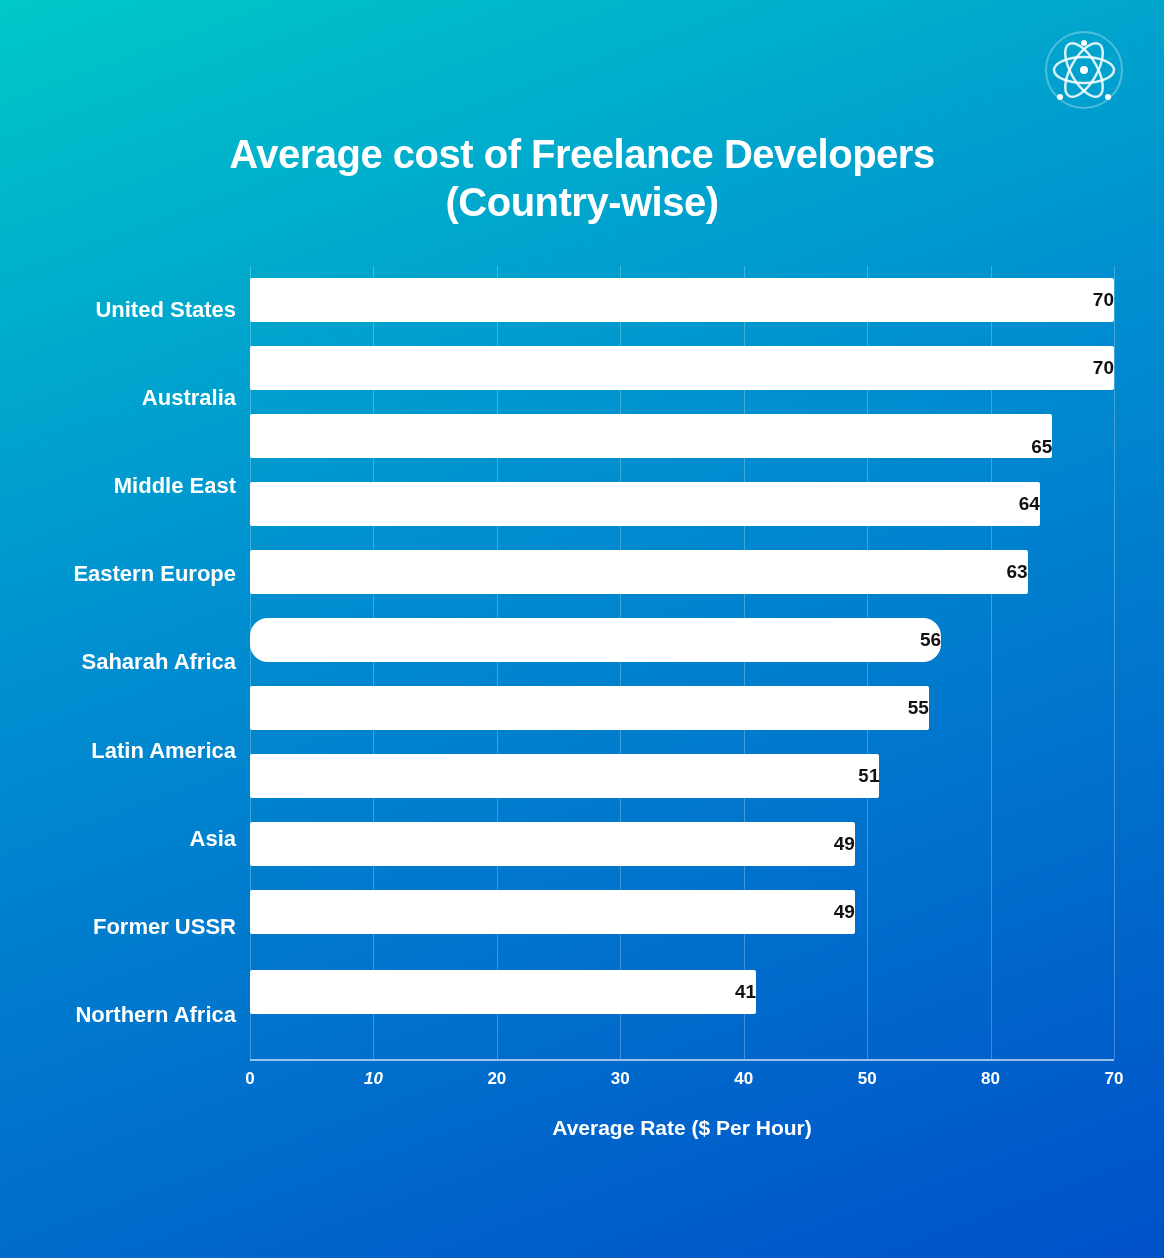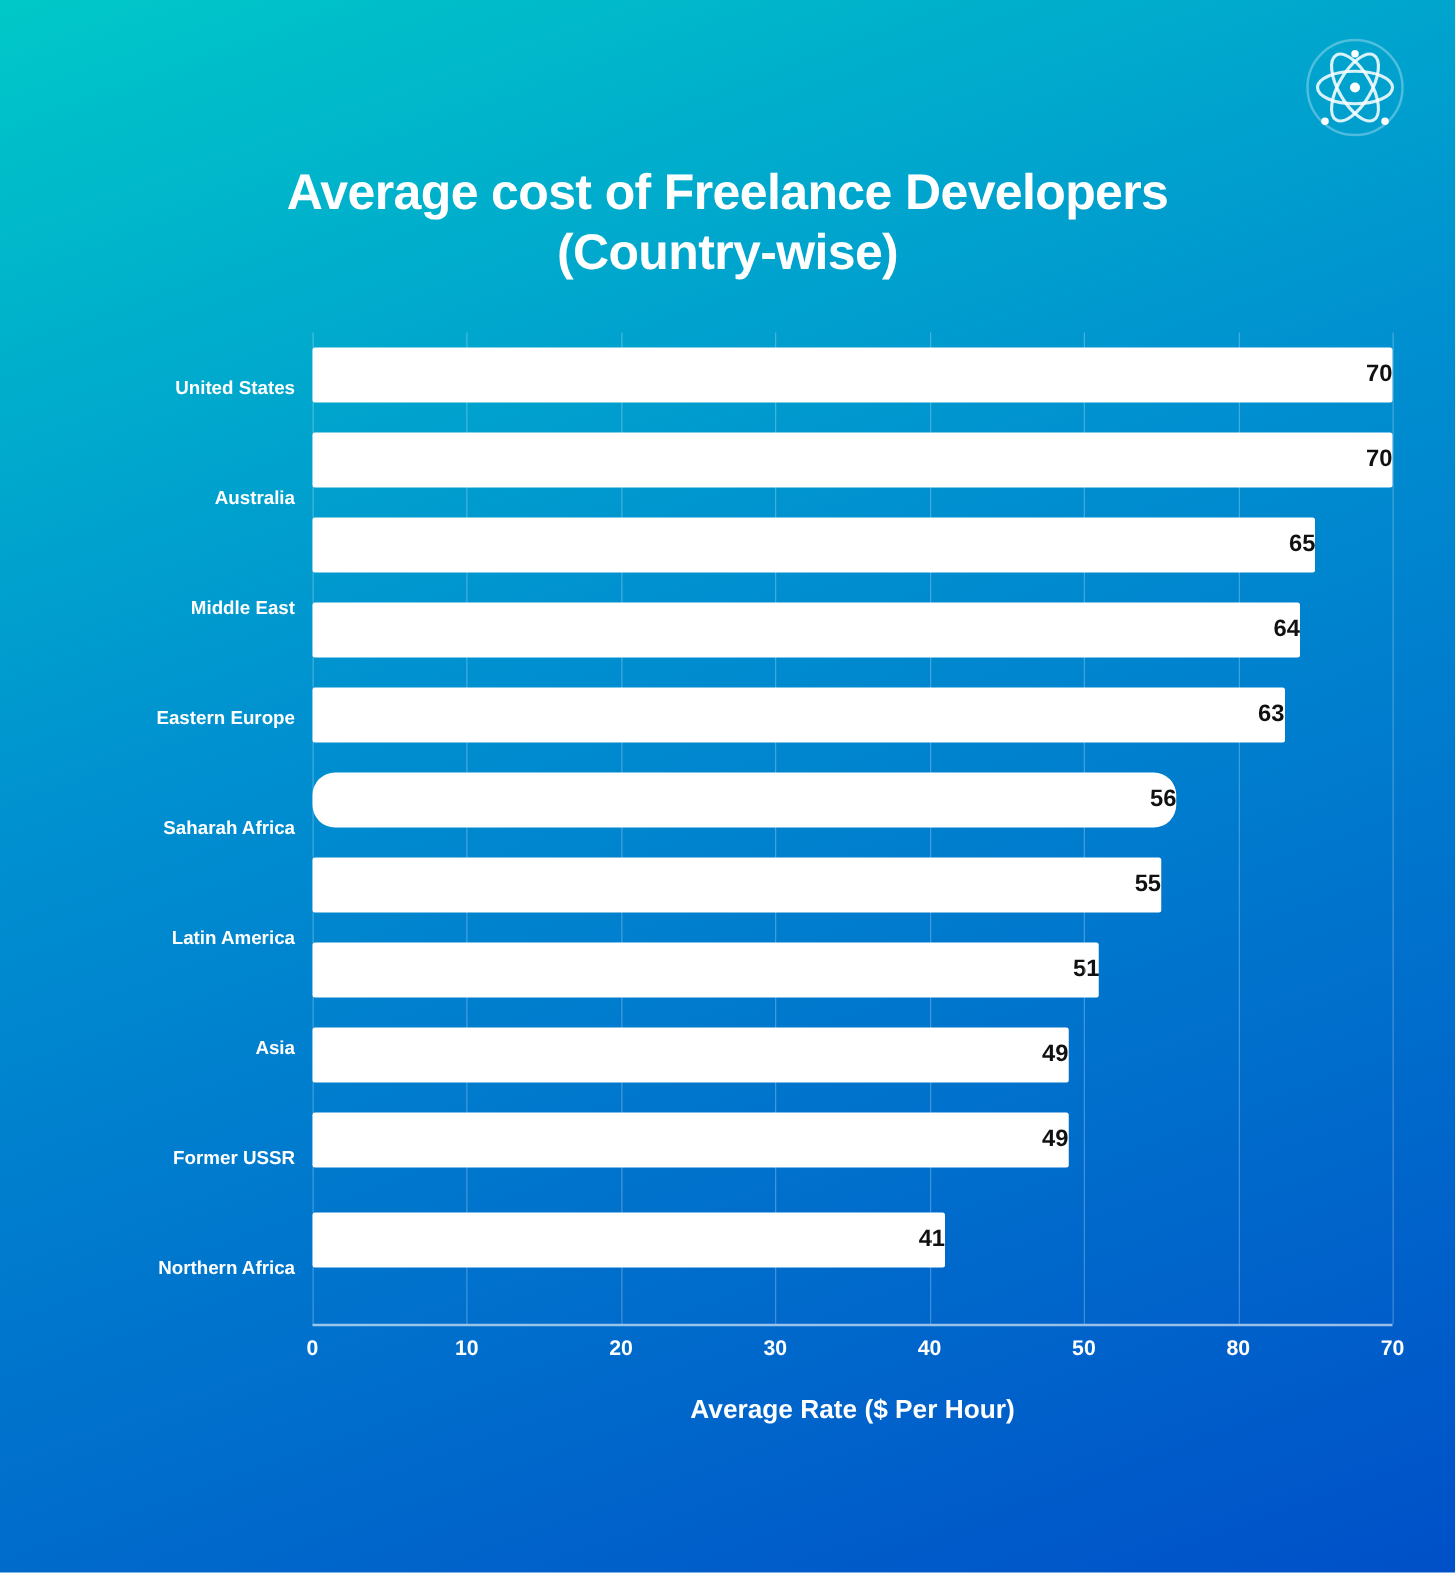--- a/index.html
+++ b/index.html
@@ -54,21 +54,21 @@
     .y-labels {
       display: flex;
       flex-direction: column;
       justify-content: space-around;
       width: 200px;
       flex-shrink: 0;
       padding-bottom: 45px;
     }
 
     .y-label {
-      font-size: 15px;
+      font-size: 22px;
       font-weight: 700;
       text-align: right;
       padding-right: 14px;
       display: flex;
       align-items: center;
       justify-content: flex-end;
       height: 68px;
     }
 
     .bars-section {
@@ -225,21 +225,21 @@
           </div>
           <div class="bar-row">
             <div class="bar-wrapper">
               <div class="bar" style="width: 100%;">
                 <span class="bar-value">70</span>
               </div>
             </div>
           </div>
           <div class="bar-row">
             <div class="bar-wrapper">
-              <div class="bar" style="width: 92.8571%;">
+              <div class="bar" style="width: 92.8571%; align-items: flex-end;">
                 <span class="bar-value">65</span>
               </div>
             </div>
           </div>
           <div class="bar-row">
             <div class="bar-wrapper">
               <div class="bar" style="width: 91.4286%;">
                 <span class="bar-value">64</span>
               </div>
             </div>
@@ -290,21 +290,21 @@
             <div class="bar-wrapper">
               <div class="bar" style="width: 58.5714%; margin-top: 24px;">
                 <span class="bar-value">41</span>
               </div>
             </div>
           </div>
         </div>
 
       <div class="x-axis" id="x-axis">
           <span class="x-tick" style="left: 0%;">0</span>
-          <span class="x-tick" style="left: 14.2857%;">10</span>
+          <span class="x-tick" style="left: 14.2857%; font-style: italic;">10</span>
           <span class="x-tick" style="left: 28.5714%;">20</span>
           <span class="x-tick" style="left: 42.8571%;">30</span>
           <span class="x-tick" style="left: 57.1429%;">40</span>
           <span class="x-tick" style="left: 71.4286%;">50</span>
           <span class="x-tick" style="left: 85.7143%;">80</span>
           <span class="x-tick" style="left: 100%;">70</span>
         </div>
     </div>
   </div>
 

